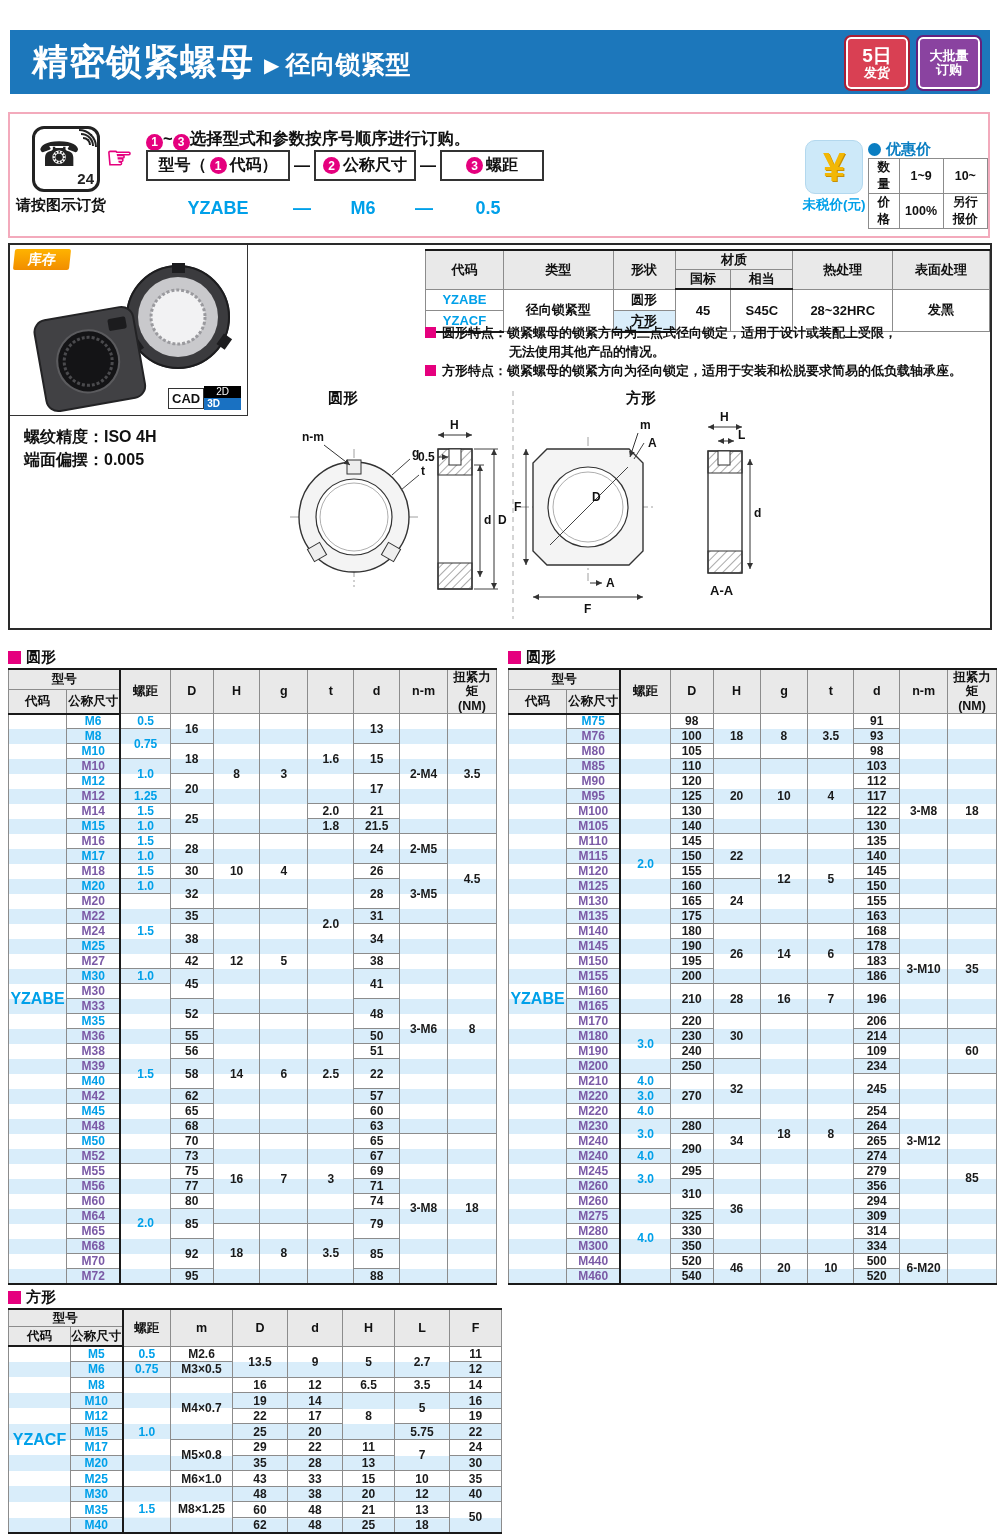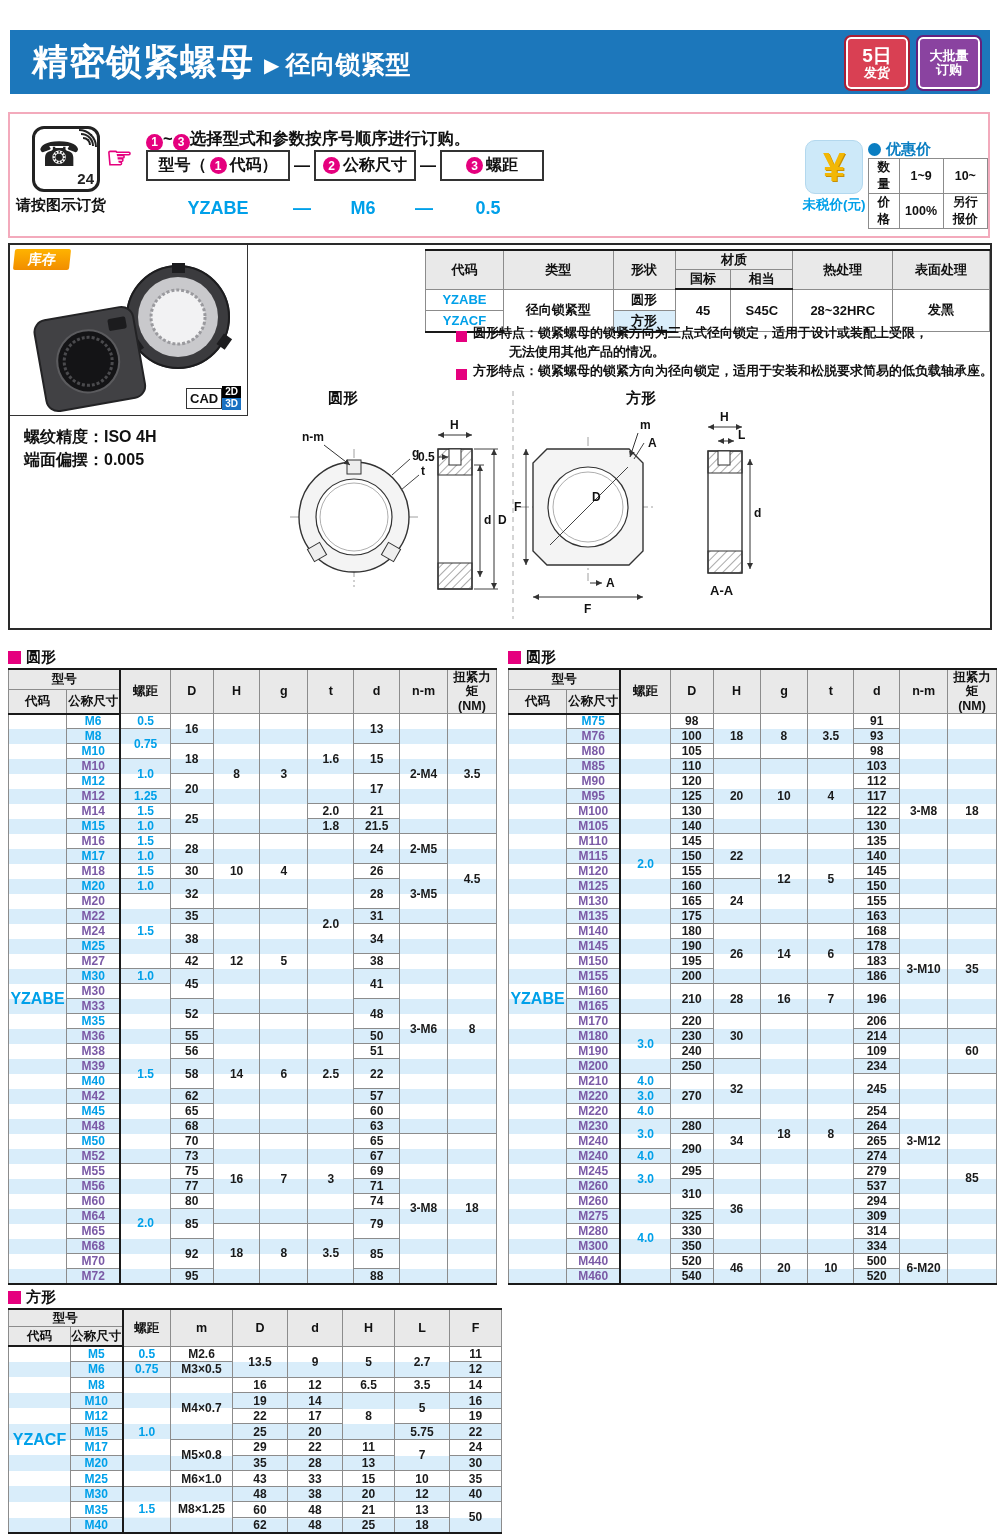--- a/index.html
+++ b/index.html
@@ -51,36 +51,36 @@
 
   
   .middle-box{left:8px;top:243px;width:980px;height:383px;border:2px solid #2a2a2a;background:#fff;}
   .img-panel{position:absolute;left:0;top:0;width:237px;height:170px;border-right:1px solid #333;border-bottom:1px solid #333;}
   .stock-badge{position:absolute;left:4px;top:4px;width:56px;height:21px;background:linear-gradient(#ffb300,#f18d00);
                color:#fff;font-weight:bold;font-size:14px;display:flex;align-items:center;justify-content:center;
                transform:skewX(-6deg);border-radius:2px;z-index:2;}
   .cad-badge{position:absolute;right:6px;bottom:5px;display:flex;align-items:center;z-index:2;}
   .cad-label{border:1px solid #333;background:#fff;color:#111;font-weight:bold;font-size:13px;padding:2px 3px;}
   .cad-dd{display:flex;flex-direction:column;}
-  .cad-2d{background:#000000;color:#fff;font-size:10px;font-weight:bold;padding:0 3px;line-height:12px;}
+  .cad-2d{background:#000000;color:#fff;font-size:10px;font-weight:normal;padding:0 12px;line-height:12px;}
   .cad-3d{background:#1971c2;color:#fff;font-size:10px;font-weight:bold;padding:0 3px;line-height:12px;}
   .precision{position:absolute;left:14px;top:180px;font-size:16px;font-weight:bold;color:#111;line-height:23px;}
 
   .spec{position:absolute;left:415px;top:4px;border-collapse:collapse;table-layout:fixed;}
   .spec th{background:#e9e9e9;border:1px solid #8c8c8c;font-size:13px;padding:0;height:16px;color:#111;}
   .spec td{border:1px solid #8c8c8c;font-size:13px;font-weight:bold;text-align:center;height:20px;padding:0;color:#111;}
   .spec{border-top:2px solid #1a1a1a;}
   .spec thead tr:last-child th{border-bottom:2px solid #1a1a1a;}
   .spec tbody tr:last-child td{border-bottom:2px solid #1a1a1a;}
   .mag{color:#e5007e;font-weight:bold;}
   .c-blue{color:#00a0e9 !important;font-weight:bold;}
   .shade{background:#d9edfa;}
 
   .notes{position:absolute;left:415px;top:78px;width:572px;font-size:13px;font-weight:bold;color:#111;line-height:19px;}
-  .note-line{display:flex;align-items:flex-end;margin-left:31px;}
+  .note-line{display:flex;align-items:flex-start;}
   .sq{width:11px;height:11px;background:#e5007e;display:inline-block;margin:4px 6px 0 0;flex:none;}
   .note-indent{margin-left:84px;}
 
   .drawsvg{position:absolute;left:278px;top:142px;}
   .dlabel{font-size:12px;fill:#111;font-weight:bold;}
   .dtitle{font-size:15px;fill:#111;font-weight:bold;}
   .dim{stroke:#333;stroke-width:1;}
   .thin{stroke:#444;stroke-width:1;fill:none;}
   .cl{stroke:#888;stroke-width:0.8;stroke-dasharray:9 3 2 3;}
 
@@ -836,21 +836,21 @@
         <tr>
           <td class="c-mp">M245</td>
           <td rowspan="2" class="c-p">3.0</td>
           <td>295</td>
           <td rowspan="6">36</td>
           <td>279</td>
         </tr>
         <tr>
           <td class="c-mp">M260</td>
           <td rowspan="2">310</td>
-          <td>537</td>
+          <td>356</td>
         </tr>
         <tr>
           <td class="c-mp">M260</td>
           <td rowspan="6" class="c-p">4.0</td>
           <td>294</td>
         </tr>
         <tr>
           <td class="c-mp">M275</td>
           <td>325</td>
           <td>309</td>

